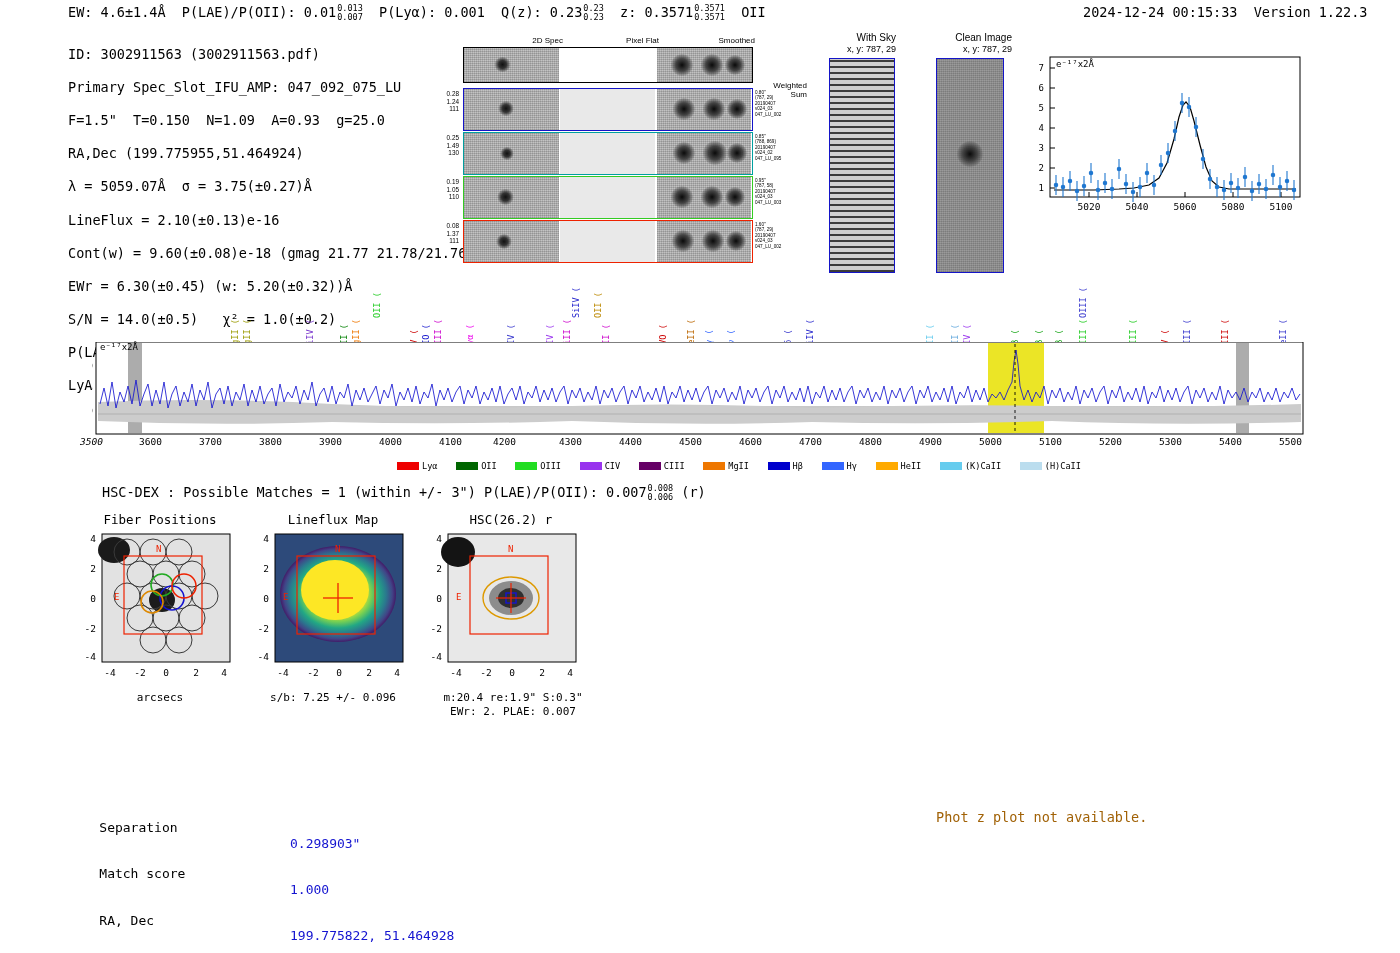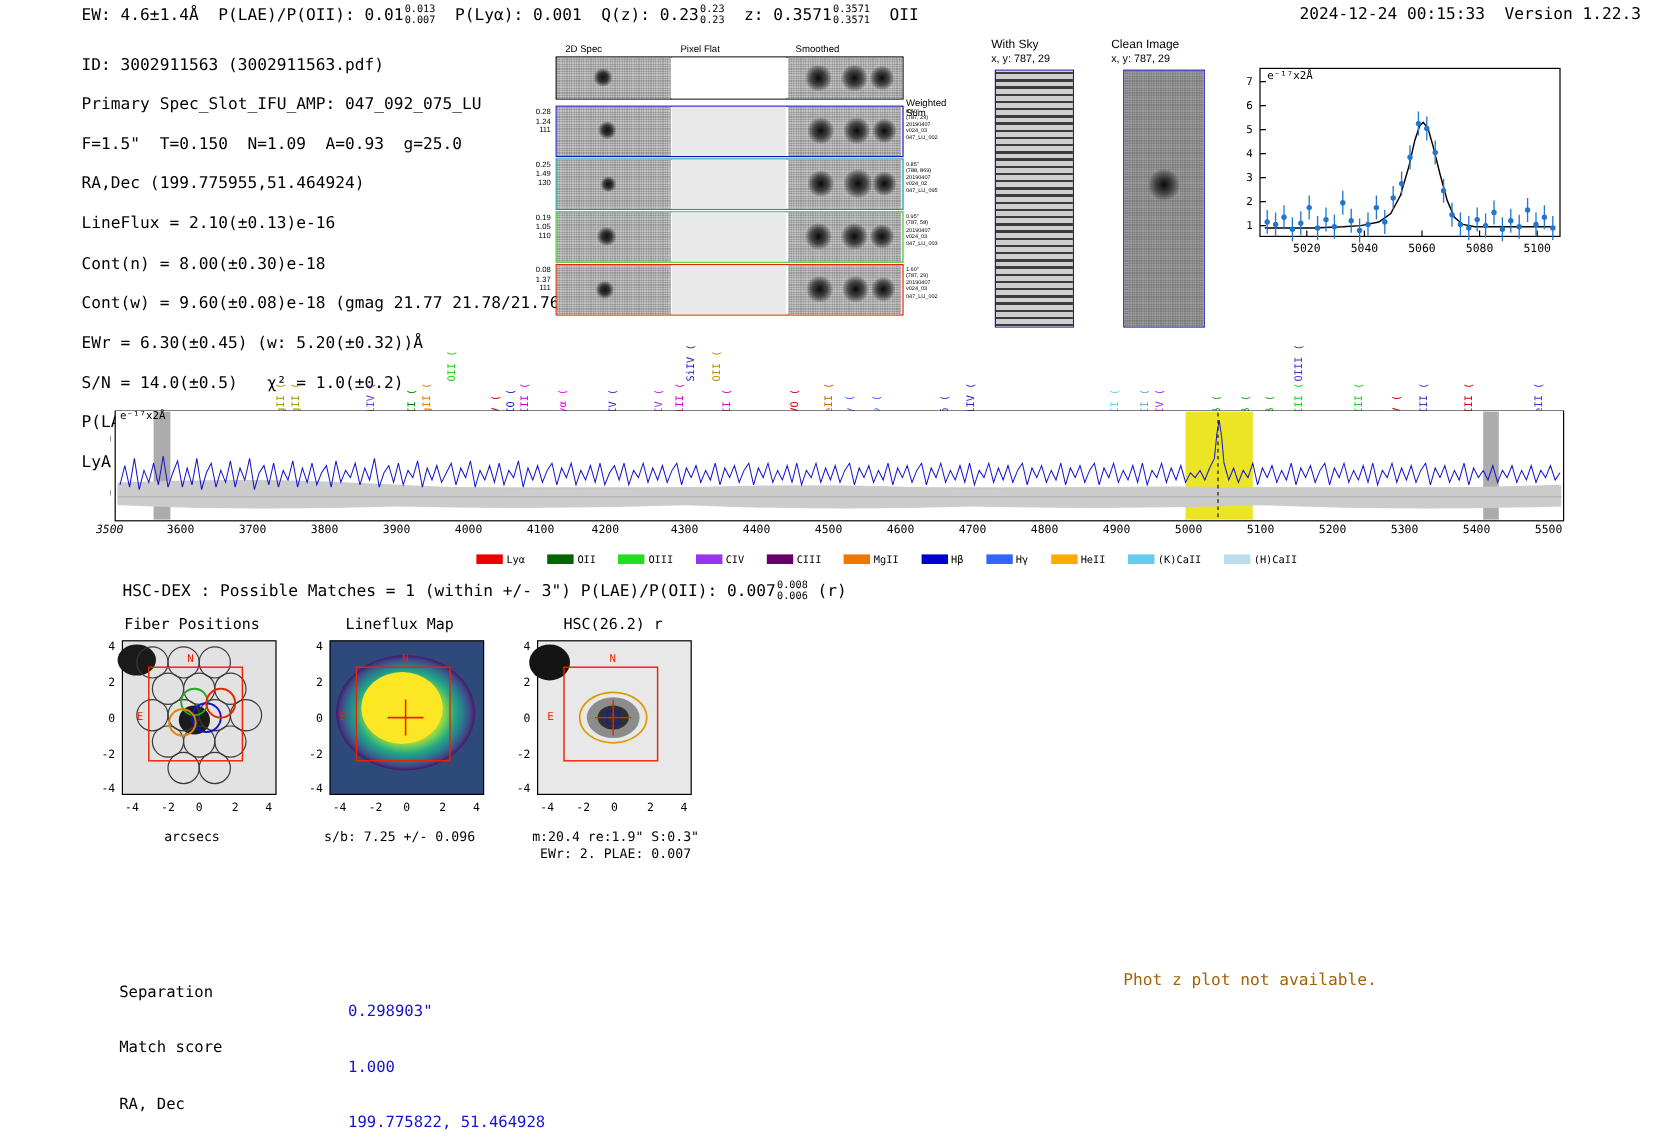--- a/index.html
+++ b/index.html
@@ -9,21 +9,21 @@
 
   
   #topline{left:68px;top:4px;font-size:13.5px;white-space:nowrap;letter-spacing:0px;}
   #datestamp{left:1083px;top:4px;font-size:13.5px;white-space:nowrap;}
   .fracbox{display:inline-block;vertical-align:middle;font-size:8.5px;line-height:1.05;text-align:left;margin-left:1px;}
 
   
   #infoblock{left:68px;top:29px;font-size:13.5px;line-height:16.6px;white-space:pre;}
 
   
-  .panelTitle{font-size:8px;font-family:"Liberation Sans",sans-serif;text-align:left;}
+  .panelTitle{font-size:8px;font-family:"Liberation Sans",sans-serif;text-align:right;}
   .noise{background-image:
       repeating-linear-gradient(0deg, rgba(0,0,0,.10) 0 1px, rgba(255,255,255,.10) 1px 2px),
       repeating-linear-gradient(90deg, rgba(0,0,0,.09) 0 1px, rgba(255,255,255,.09) 1px 2px);
       background-color:#b5b5b5;}
   .blob{position:absolute;border-radius:50%;background:radial-gradient(circle,#111 0%,#333 35%,rgba(120,120,120,0) 72%);}
   .smoothblob{position:absolute;border-radius:50%;background:radial-gradient(ellipse at center,#0a0a0a 0%,#444 40%,rgba(140,140,140,0) 75%);}
   .stripLabel{position:absolute;font-size:4.6px;font-family:"Liberation Sans",sans-serif;line-height:5.4px;color:#000;white-space:pre;}
   .leftLabel{position:absolute;font-size:6.4px;font-family:"Liberation Sans",sans-serif;line-height:7.6px;color:#000;text-align:right;white-space:pre;}
 
   
@@ -68,22 +68,22 @@
 </div>
 <div class="abs mono" id="datestamp">
   <span>2024-12-24 00:15:33</span>&nbsp;&nbsp;<span>Version 1.22.3</span>
 </div>
 
 <div class="abs mono" id="infoblock">
 <div>ID: 3002911563 (3002911563.pdf)</div>
 <div>Primary Spec_Slot_IFU_AMP: 047_092_075_LU</div>
 <div>F=1.5"  T=0.150  N=1.09  A=0.93  g=25.0</div>
 <div>RA,Dec (199.775955,51.464924)</div>
+<div>λ = 5059.07Å  σ = 3.75(±0.27)Å</div>
 <div>LineFlux = 2.10(±0.13)e-16</div>
-<div>Cont(n) = 8.00(±0.30)e-18</div>
 <div>Cont(w) = 9.60(±0.08)e-18 (gmag 21.77 21.78/21.76)</div>
 <div>EWr = 6.30(±0.45) (w: 5.20(±0.32))Å</div>
 <div>S/N = 14.0(±0.5)   χ² = 1.0(±0.2)</div>
 <div>P(LAE)/P(OII): 0.013 0.015/0.012  (w: 0.011 0.013/0.01)</div>
 <div>LyA z = 3.1615   OII z = 0.3571</div>
 </div>
 
 <div class="abs" style="left:463px;top:36px;width:345px;height:215px;">
 
   <div class="abs panelTitle" style="left:8px;top:0px;width:92px;">2D Spec</div>

